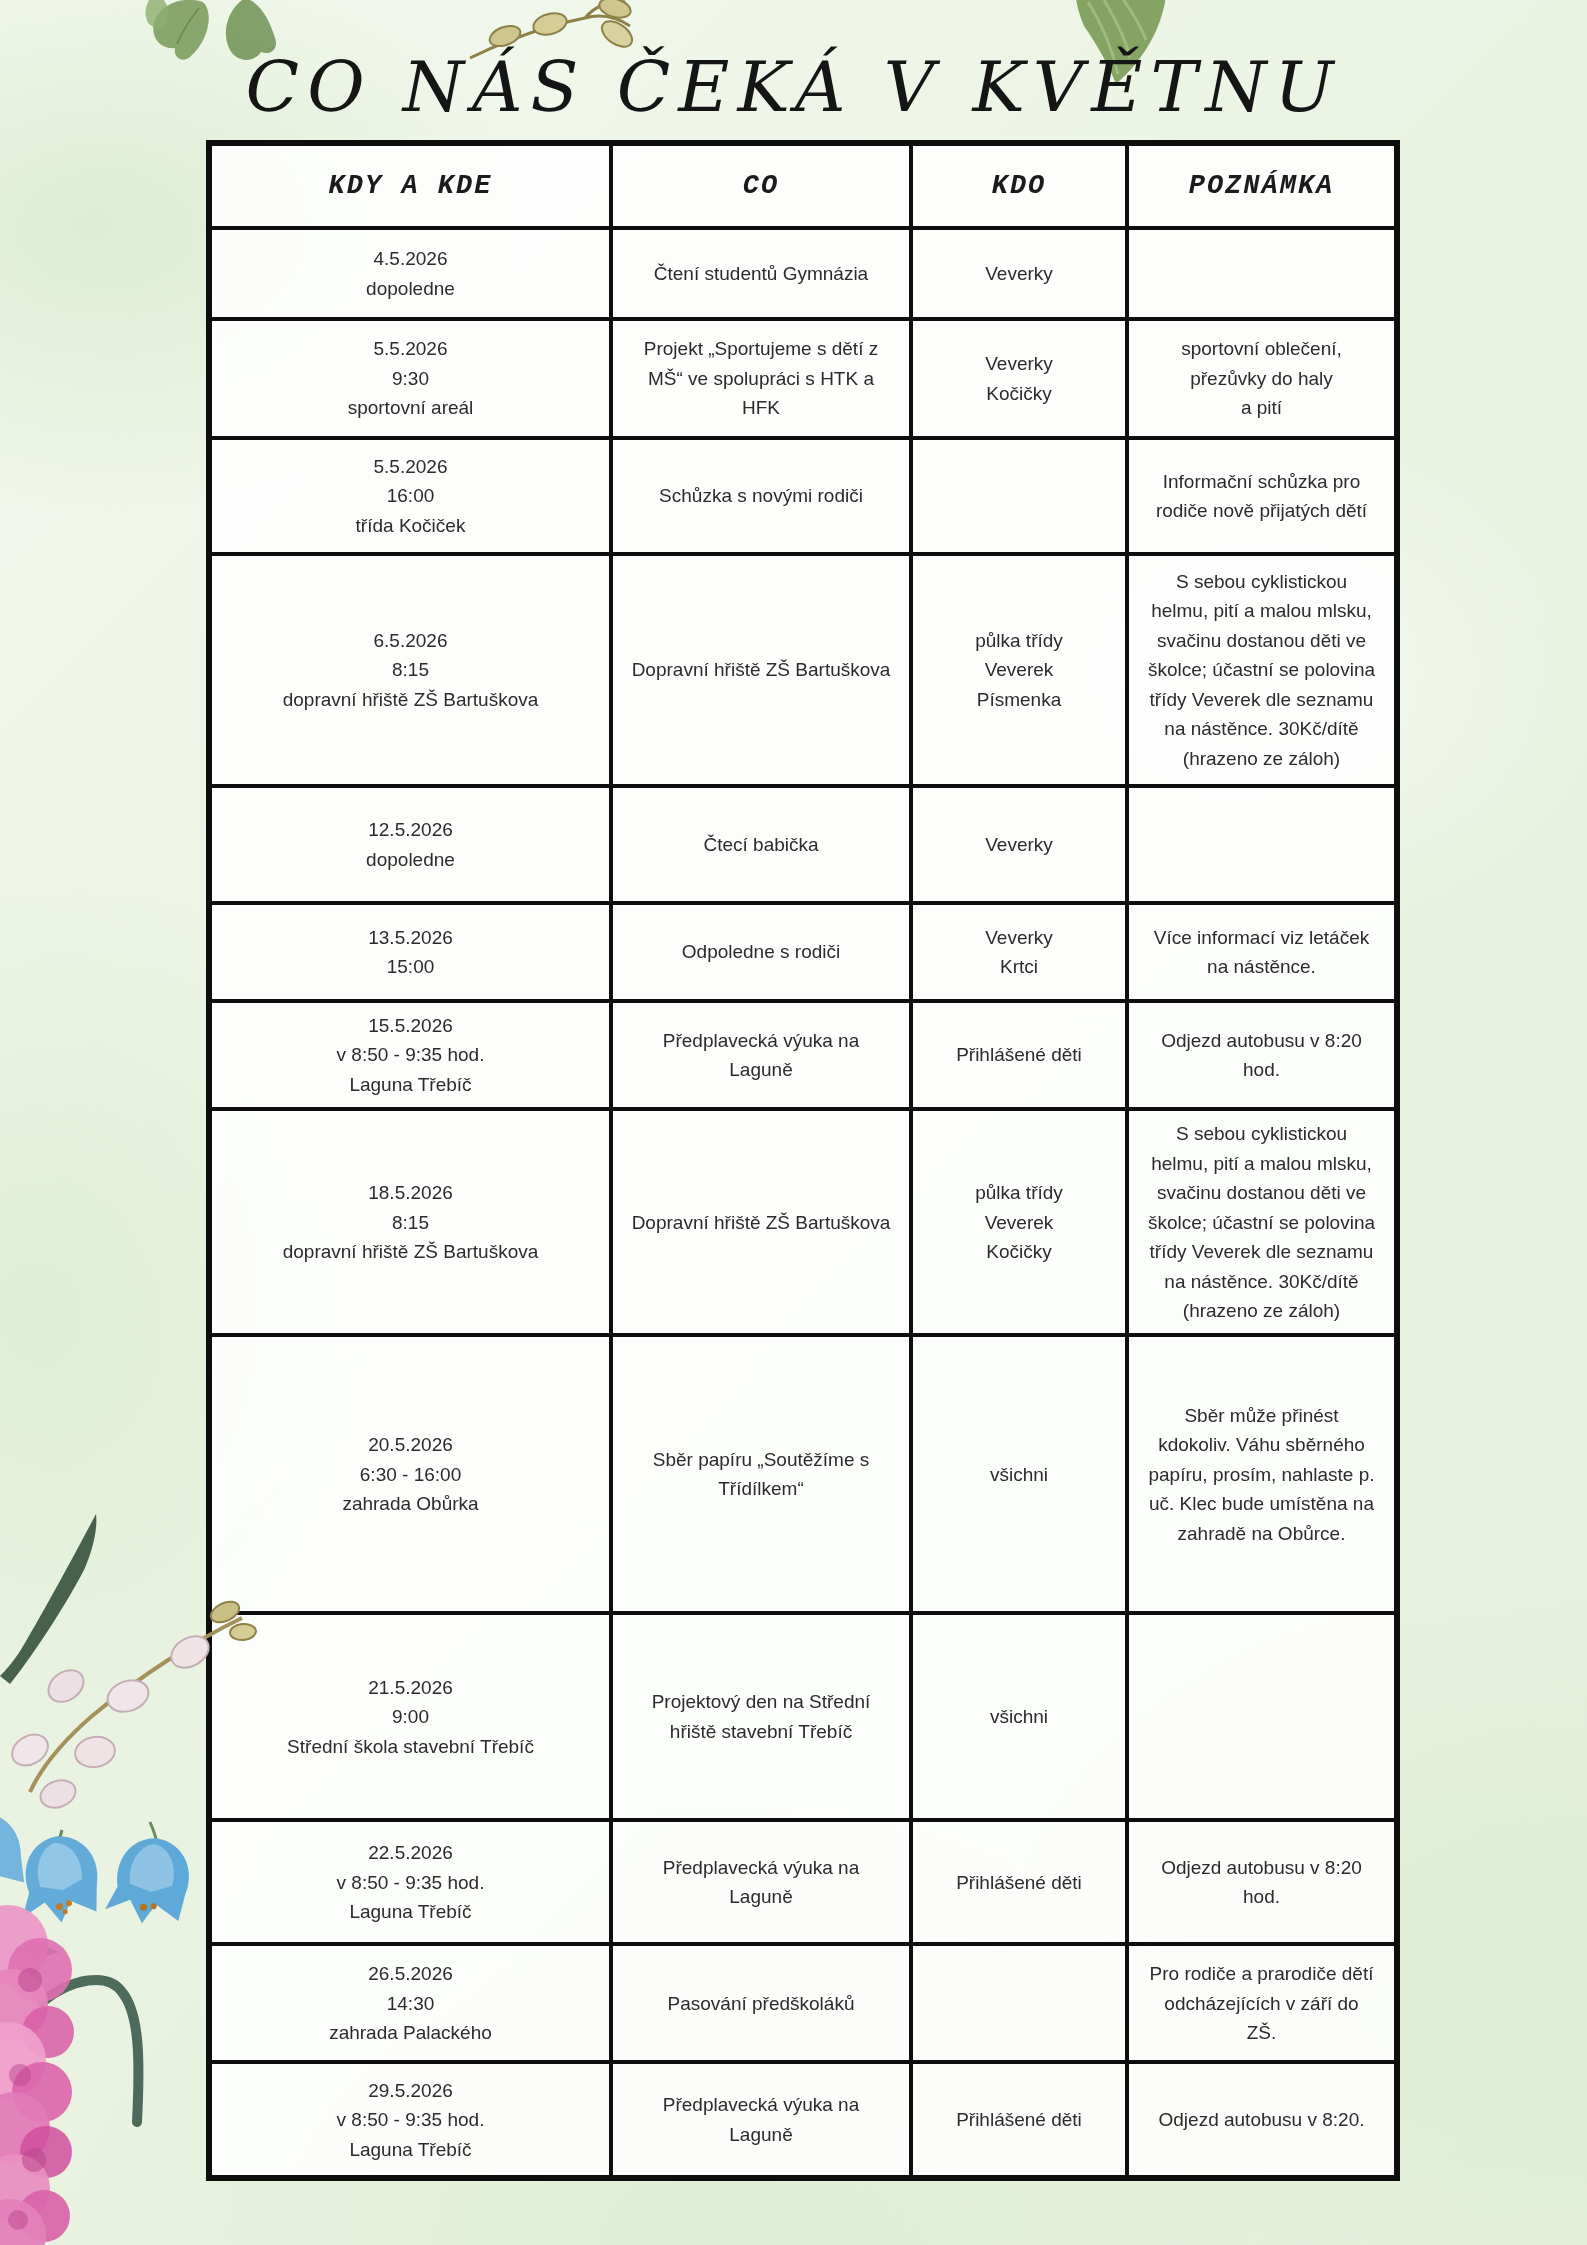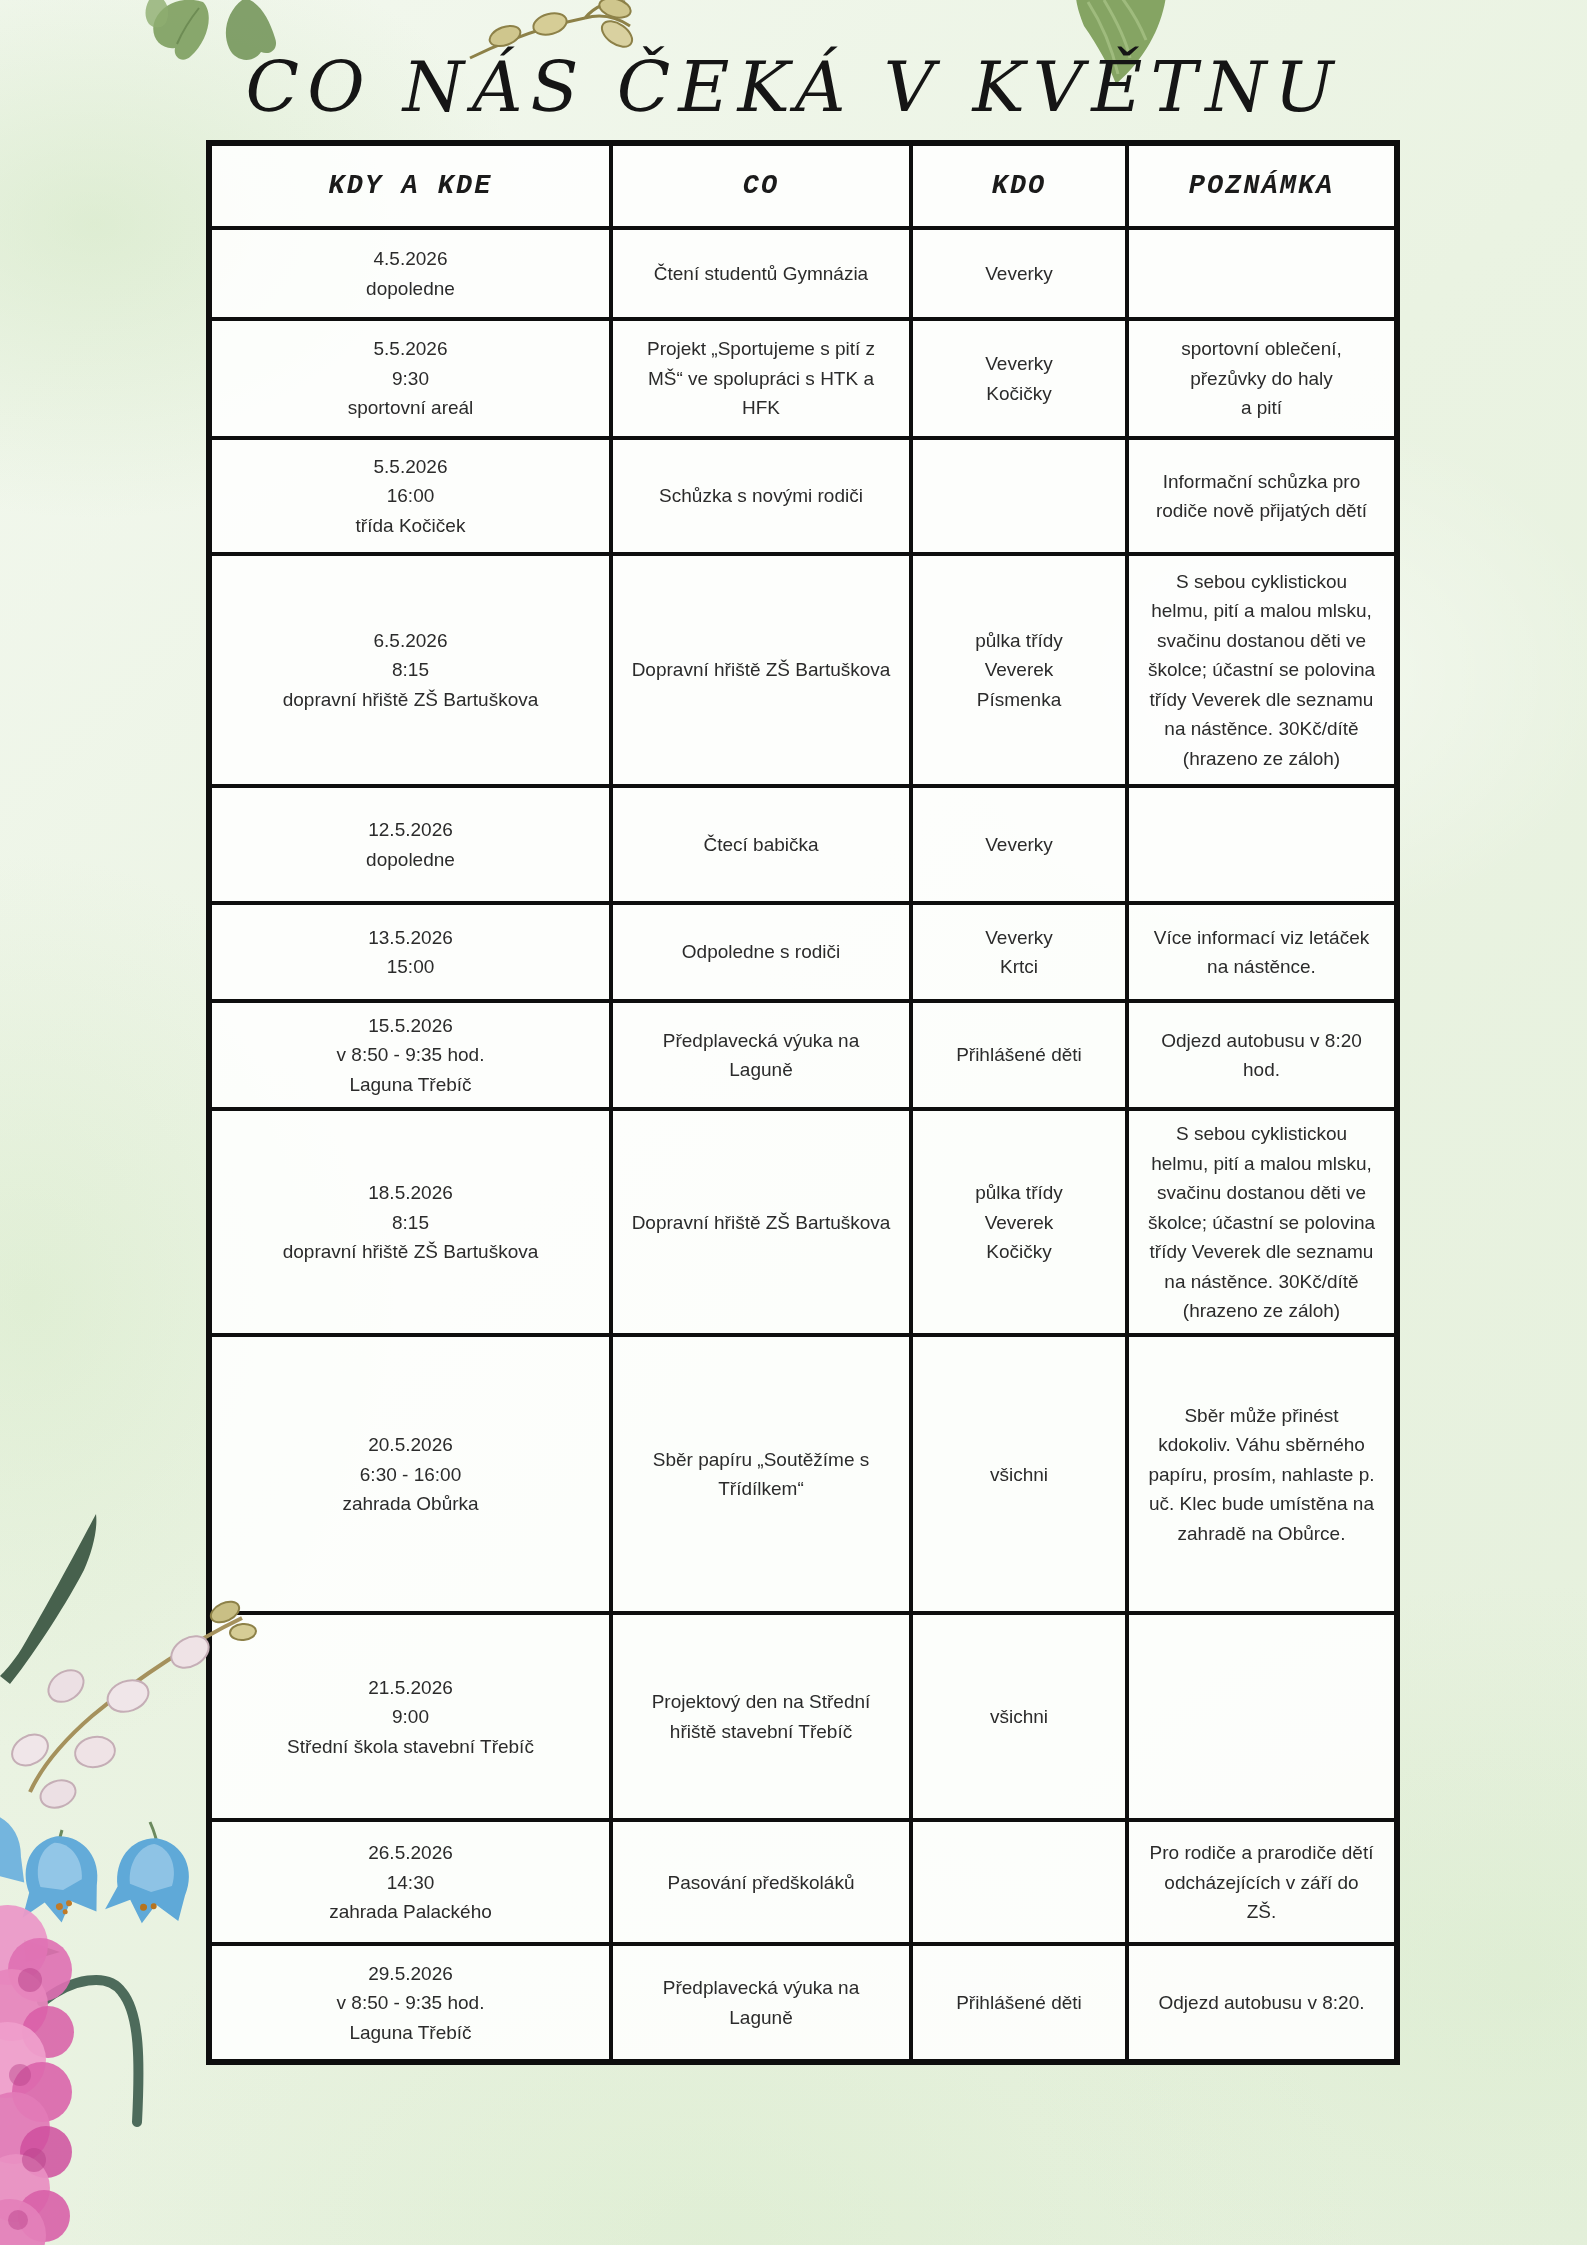--- a/index.html
+++ b/index.html
@@ -158,21 +158,21 @@
         <td>4.5.2026
 dopoledne</td>
         <td>Čtení studentů Gymnázia</td>
         <td>Veverky</td>
         <td></td>
       </tr>
       <tr>
         <td>5.5.2026
 9:30
 sportovní areál</td>
-        <td>Projekt „Sportujeme s pití z MŠ“ ve spolupráci s HTK a HFK</td>
+        <td>Projekt „Sportujeme s dětí z MŠ“ ve spolupráci s HTK a HFK</td>
         <td>Veverky
 Kočičky</td>
         <td>sportovní oblečení,
 přezůvky do haly
 a pití</td>
       </tr>
       <tr>
         <td>5.5.2026
 16:00
 třída Kočiček</td>
@@ -233,20 +233,28 @@
       </tr>
       <tr>
         <td>21.5.2026
 9:00
 Střední škola stavební Třebíč</td>
         <td>Projektový den na Střední hřiště stavební Třebíč</td>
         <td>všichni</td>
         <td></td>
       </tr>
       <tr>
+        <td>22.5.2026
+v 8:50 - 9:35 hod.
+Laguna Třebíč</td>
+        <td>Předplavecká výuka na Laguně</td>
+        <td>Přihlášené děti</td>
+        <td>Odjezd autobusu v 8:20 hod.</td>
+      </tr>
+      <tr>
         <td>26.5.2026
 14:30
 zahrada Palackého</td>
         <td>Pasování předškoláků</td>
         <td></td>
         <td>Pro rodiče a prarodiče dětí odcházejících v září do ZŠ.</td>
       </tr>
       <tr>
         <td>29.5.2026
 v 8:50 - 9:35 hod.

